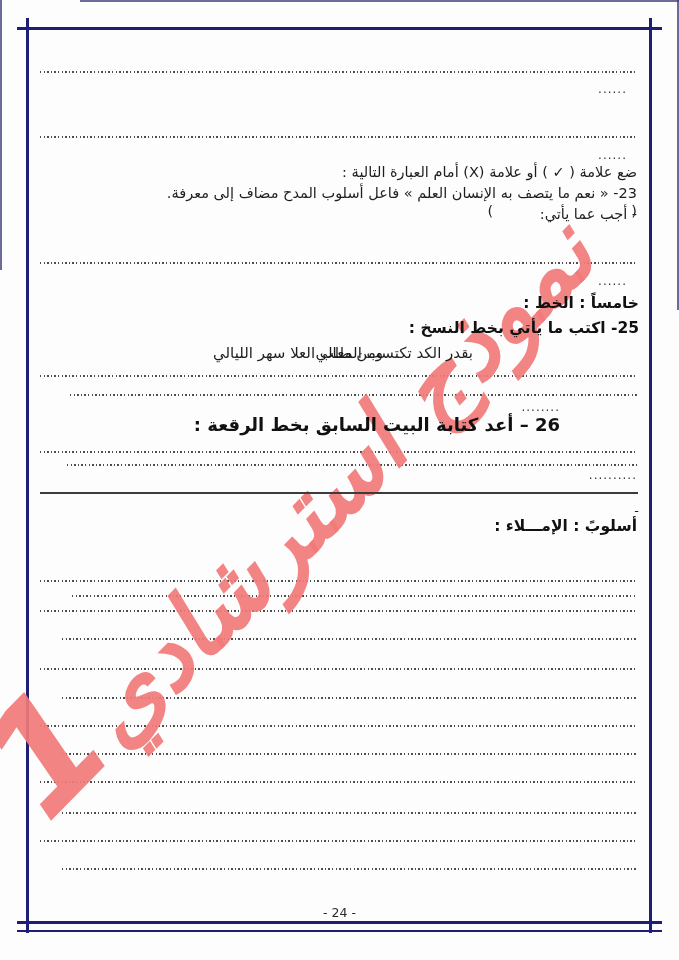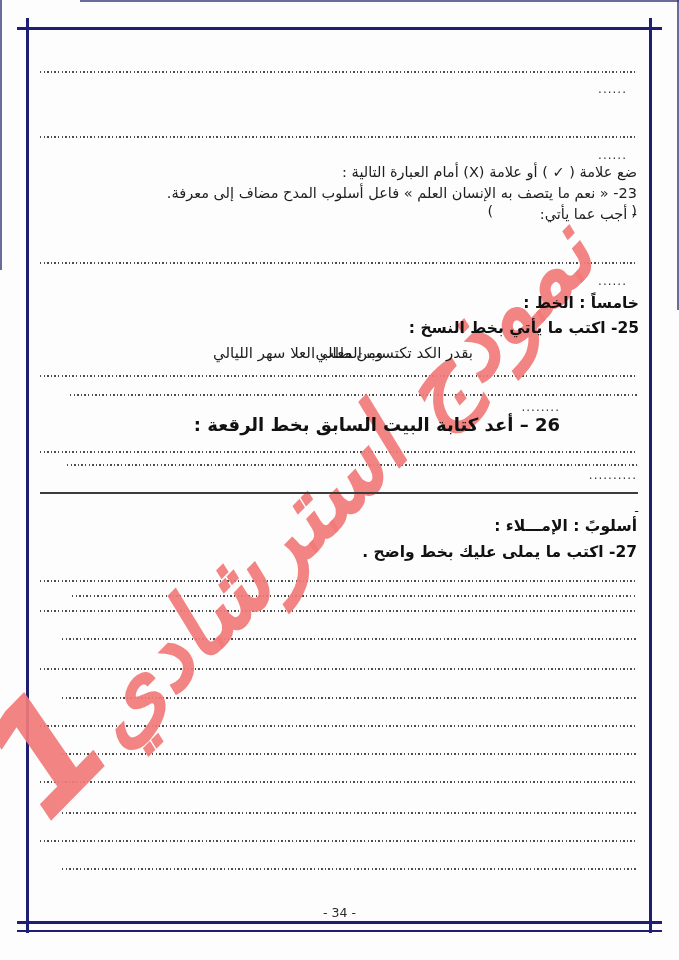--- a/index.html
+++ b/index.html
@@ -81,30 +81,29 @@
   <div class="dots" style="top:402px;right:119px;">........</div>
   <div class="row bold" style="top:416px;right:119px;font-size:18px;text-align:center;">26 – أعد كتابة البيت السابق بخط الرقعة :</div>
   <div class="dl" style="top:451px;left:40px;"></div>
   <div class="dl" style="top:464px;left:67px;"></div>
   <div class="dots" style="top:470px;right:42px;">..........</div>
 
   <div class="solid-line"></div>
   <div class="row" style="top:502px;right:40px;font-size:13px;">-</div>
 
   <div class="row bold" style="top:517px;right:42px;">أسلوبً : الإمـــلاء :</div>
-  <div class="row bold" style="top:543px;right:42px;">27- اكتب ما يملى عليك بخط  واضح .</div>
 
   <div class="dl" style="top:580px;left:40px;"></div>
   <div class="dl" style="top:595px;left:72px;"></div>
   <div class="dl" style="top:610px;left:40px;"></div>
   <div class="dl" style="top:638px;left:62px;"></div>
   <div class="dl" style="top:668px;left:40px;"></div>
   <div class="dl" style="top:697px;left:62px;"></div>
   <div class="dl" style="top:725px;left:40px;"></div>
   <div class="dl" style="top:753px;left:62px;"></div>
   <div class="dl" style="top:781px;left:40px;"></div>
   <div class="dl" style="top:812px;left:62px;"></div>
   <div class="dl" style="top:840px;left:40px;"></div>
   <div class="dl" style="top:868px;left:62px;"></div>
 
-  <div class="pagenum">- 34 -</div>
+  <div class="pagenum">- 24 -</div>
 
 </div>
 
 </body></html>

